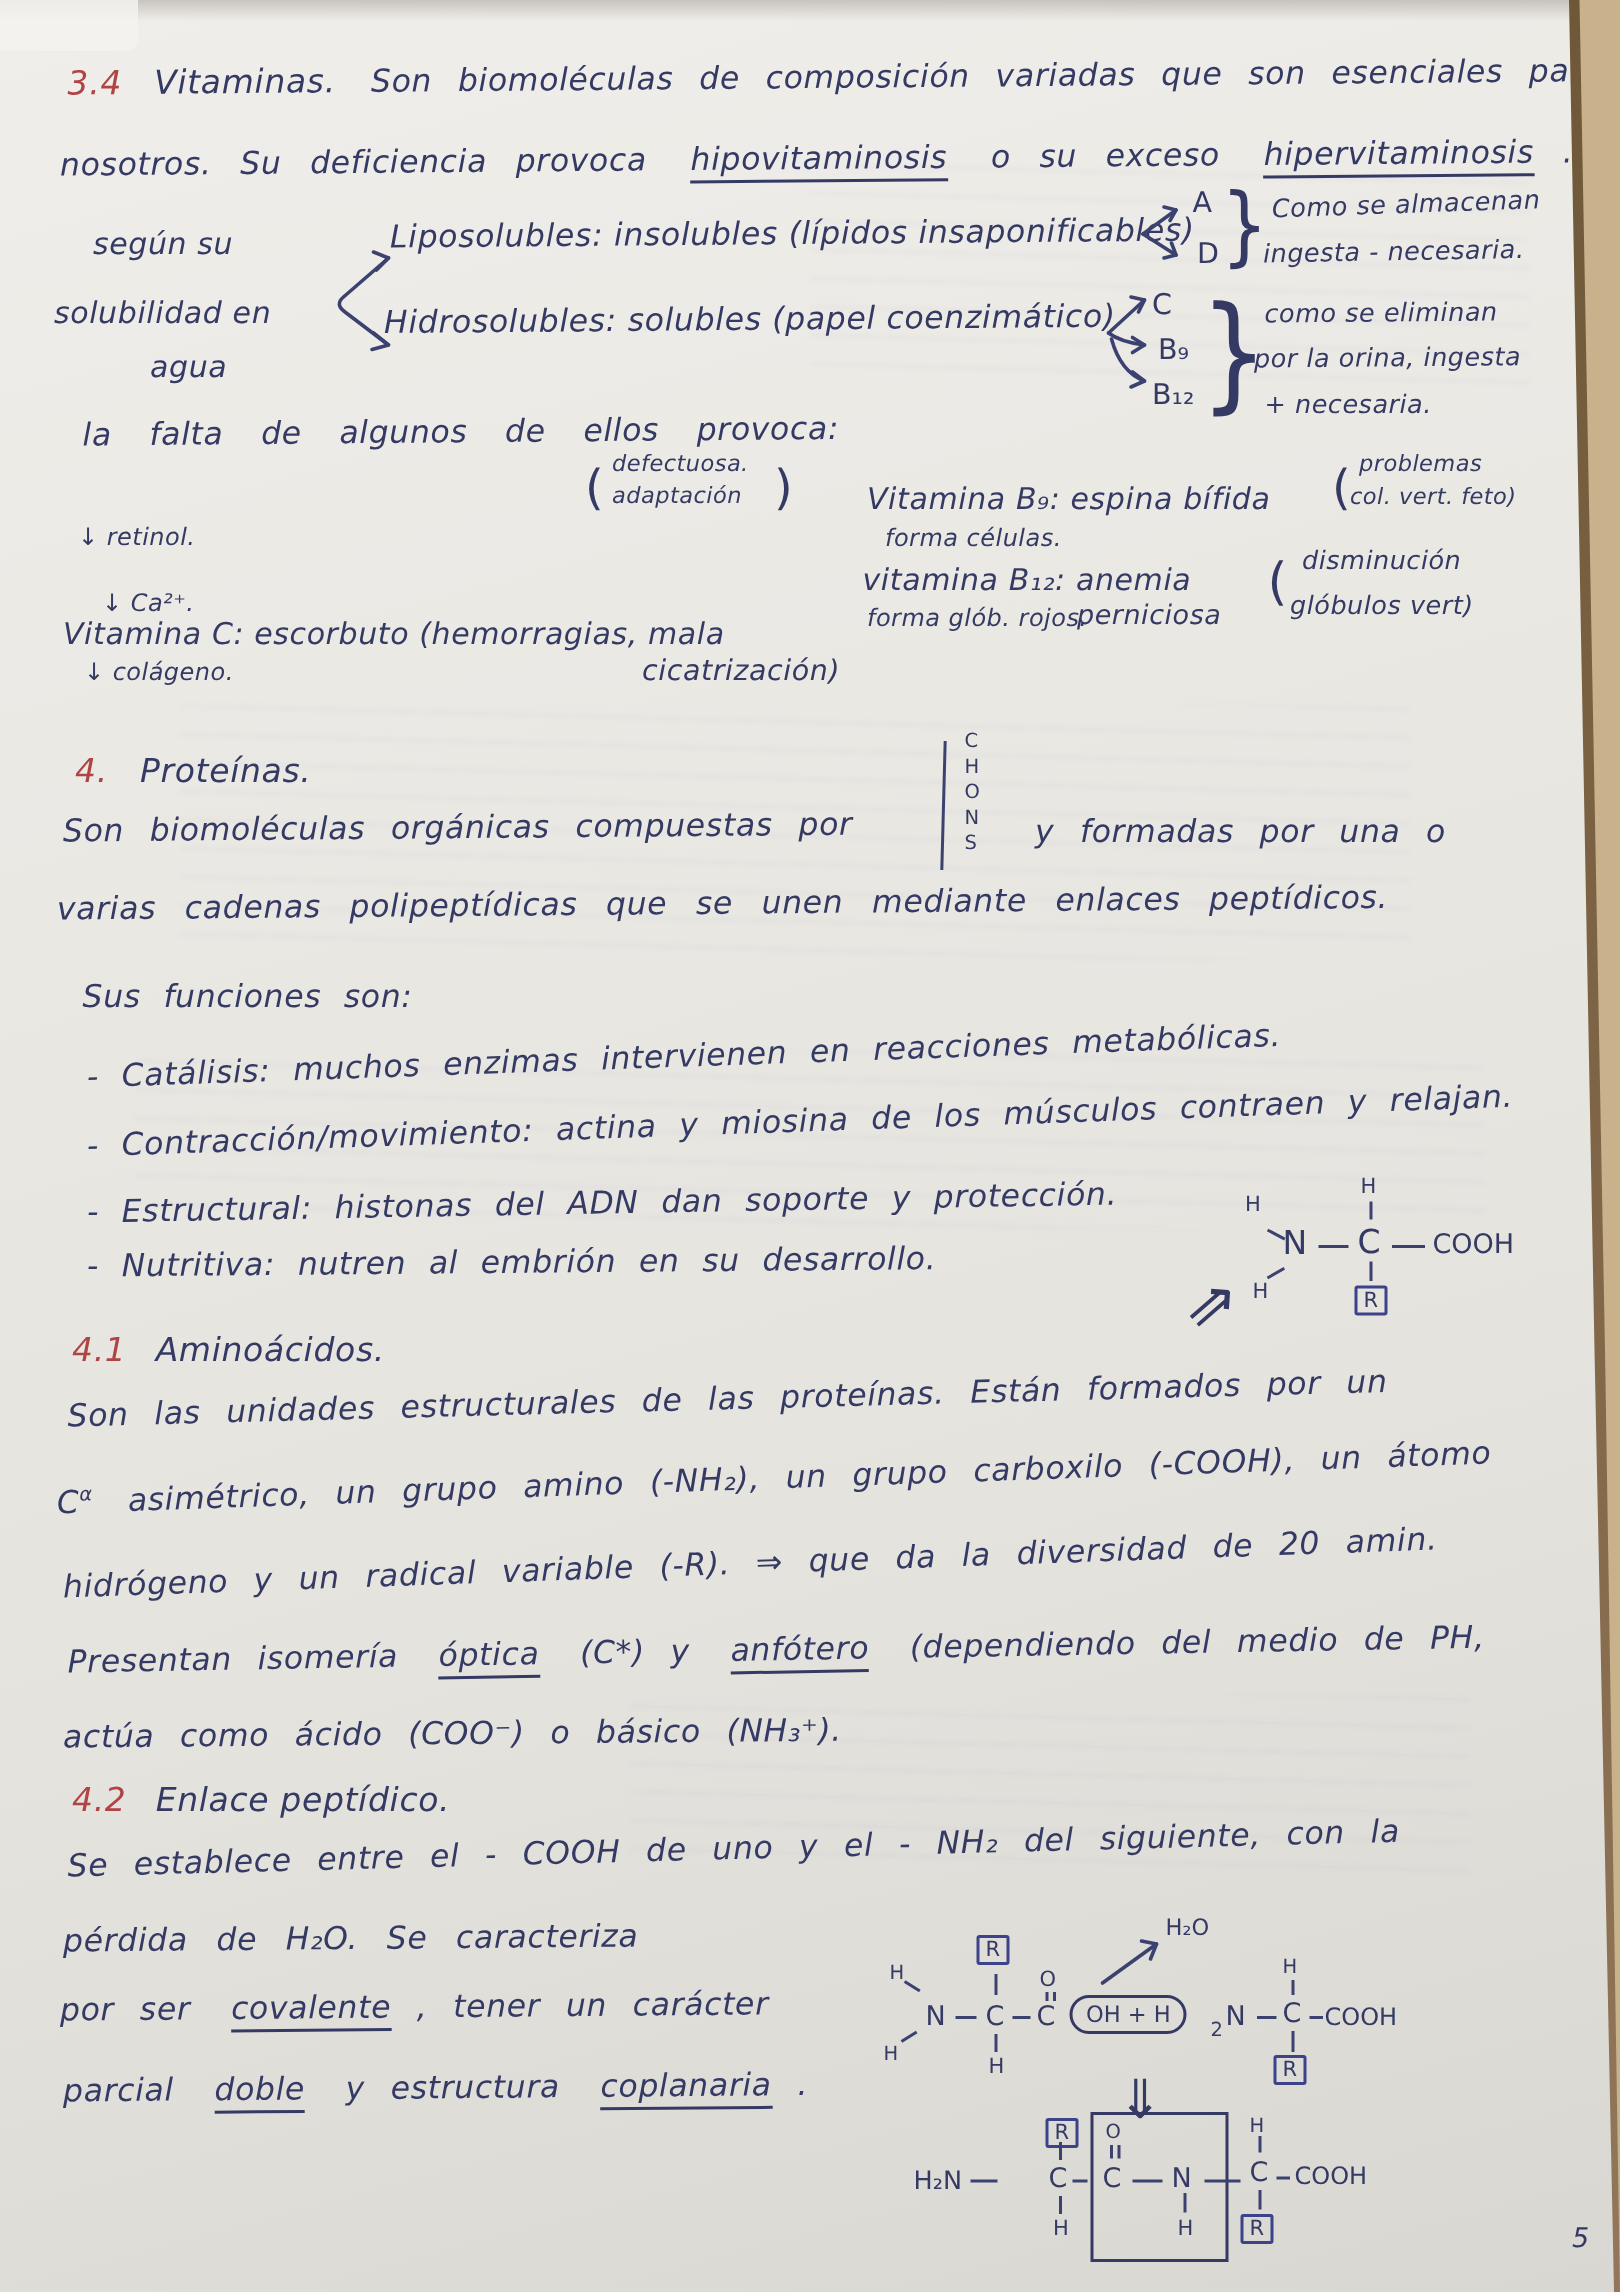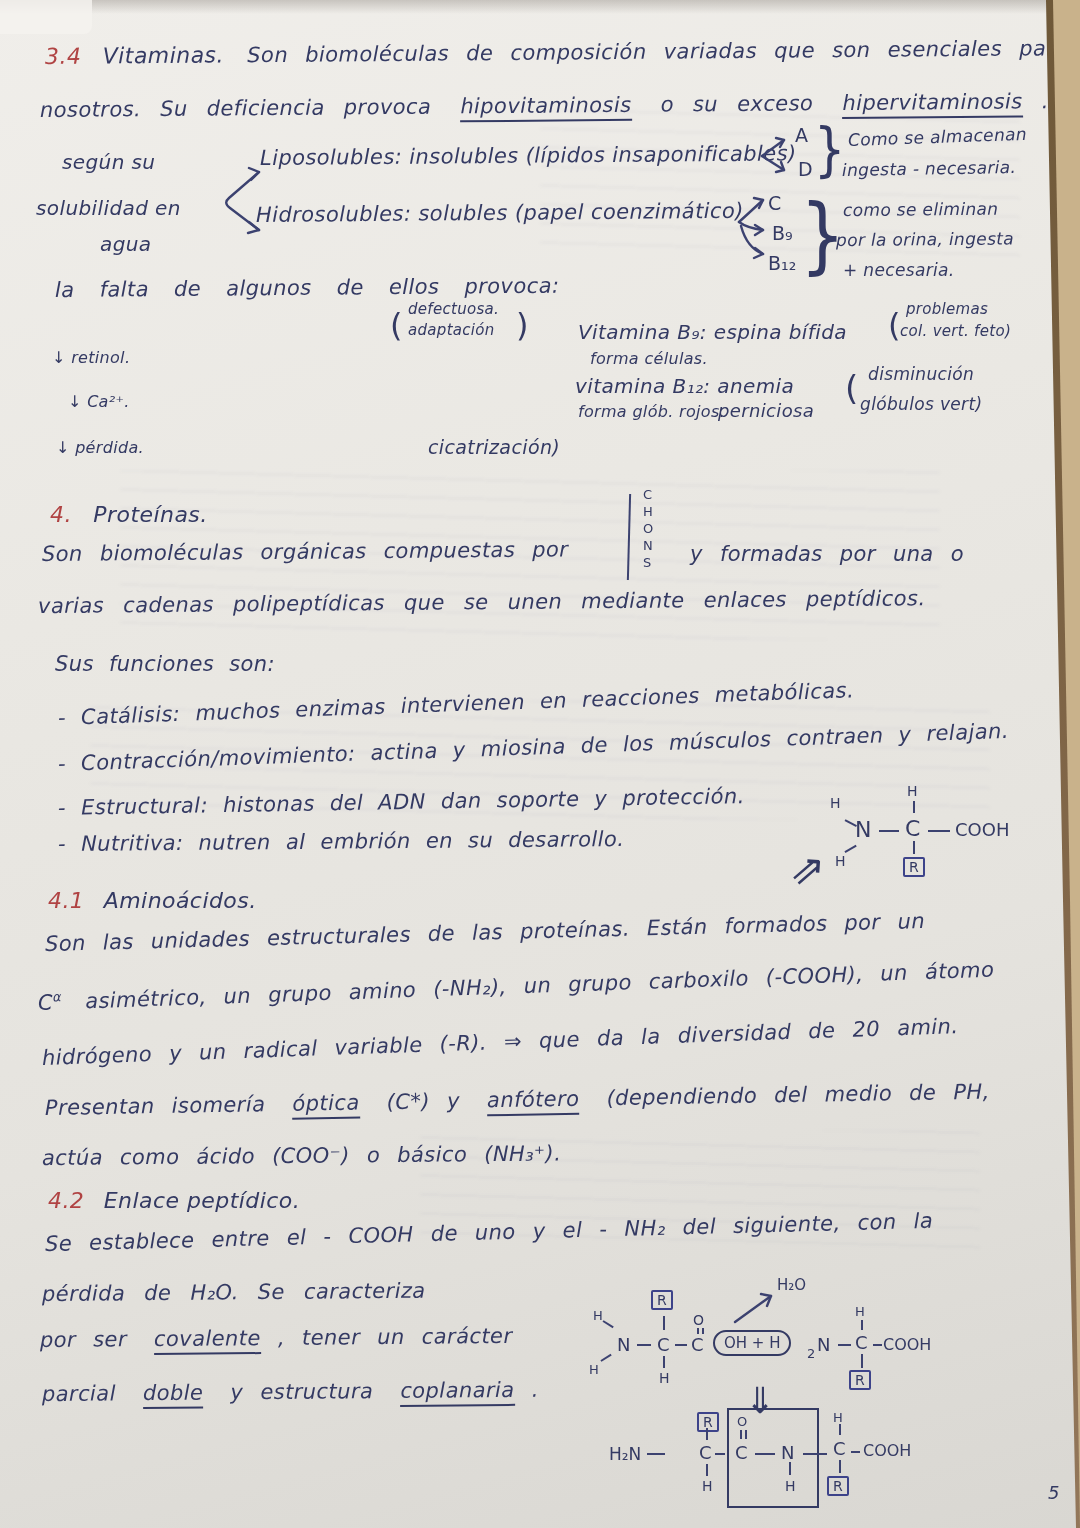--- a/index.html
+++ b/index.html
@@ -126,22 +126,23 @@
   <div class="hw s21 w18 rot05" style="left:55px;top:278px">la falta de algunos de ellos provoca:</div>
 
   <div class="hw" style="left:390px;top:306px;font-size:32px;font-style:normal">(</div>
   <div class="hw s15" style="left:408px;top:300px">defectuosa.</div>
   <div class="hw s15" style="left:408px;top:321px">adaptación</div>
   <div class="hw" style="left:516px;top:306px;font-size:32px;font-style:normal">)</div>
   <div class="hw s16" style="left:52px;top:348px">↓ retinol.</div>
 
   <div class="hw s16" style="left:68px;top:392px">↓ Ca²⁺.</div>
 
+  <div class="hw s20" style="left:42px;top:410px">Vitamina C: escorbuto (hemorragias, mala</div>
   <div class="hw s19" style="left:428px;top:436px">cicatrización)</div>
-  <div class="hw s16" style="left:56px;top:438px">↓ pérdida.</div>
+  <div class="hw s16" style="left:56px;top:438px">↓ colágeno.</div>
 
   <div class="hw s20" style="left:578px;top:320px">Vitamina B₉: espina bífida</div>
   <div class="hw" style="left:888px;top:306px;font-size:32px;font-style:normal">(</div>
   <div class="hw s15" style="left:906px;top:300px">problemas</div>
   <div class="hw s15" style="left:900px;top:322px">col. vert. feto)</div>
   <div class="hw s16" style="left:590px;top:349px">forma células.</div>
 
   <div class="hw s20" style="left:575px;top:374px">vitamina B₁₂: anemia</div>
   <div class="hw" style="left:845px;top:368px;font-size:34px;font-style:normal">(</div>
   <div class="hw s17" style="left:868px;top:364px">disminución</div>

